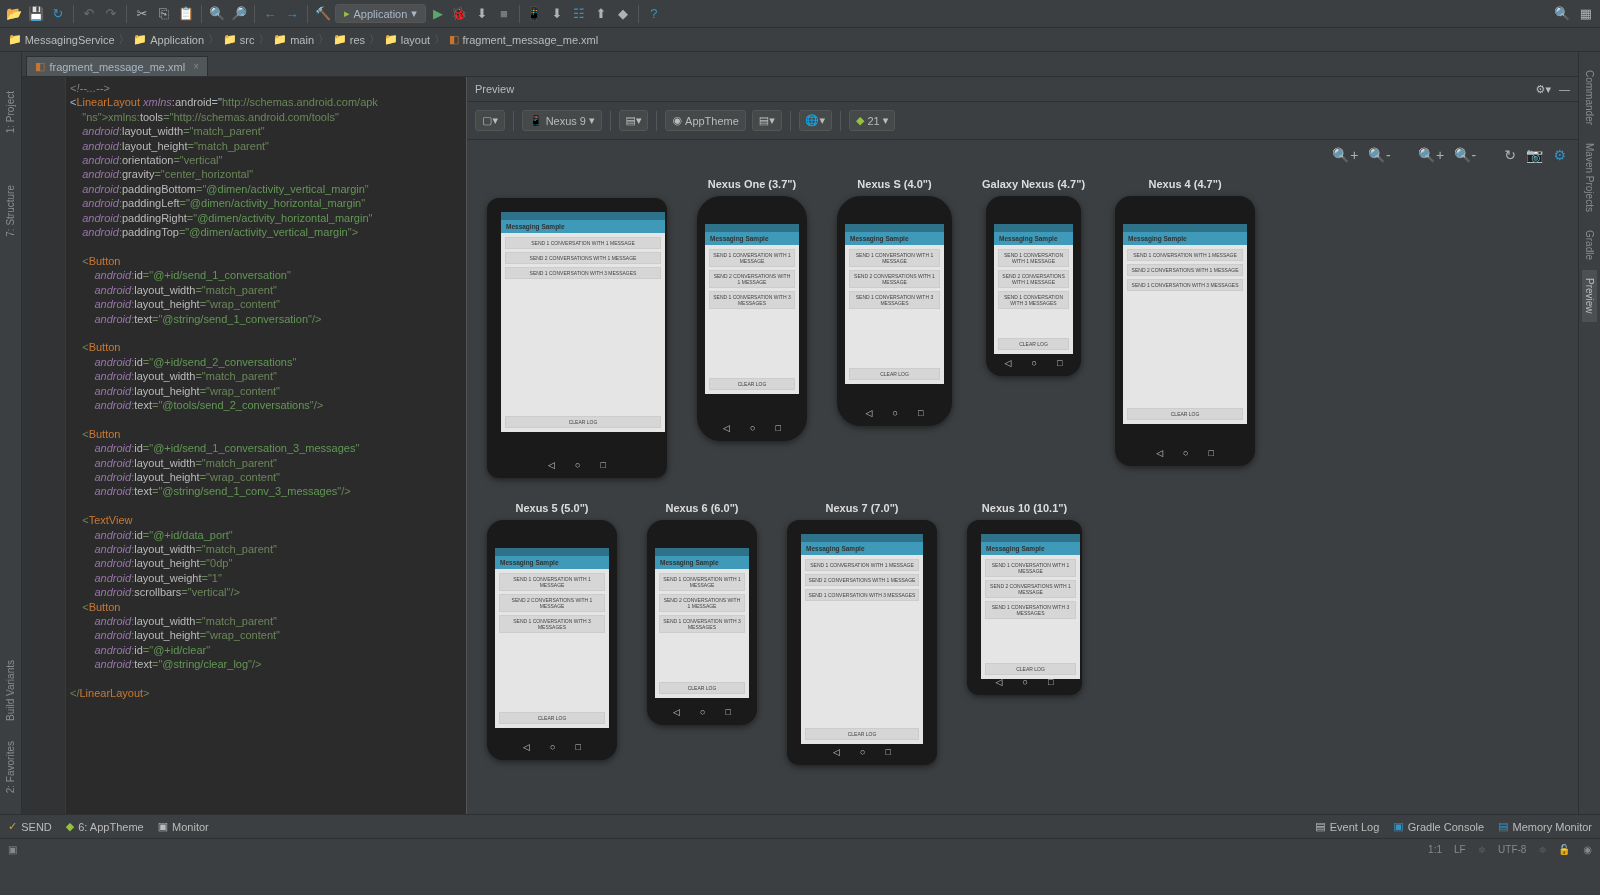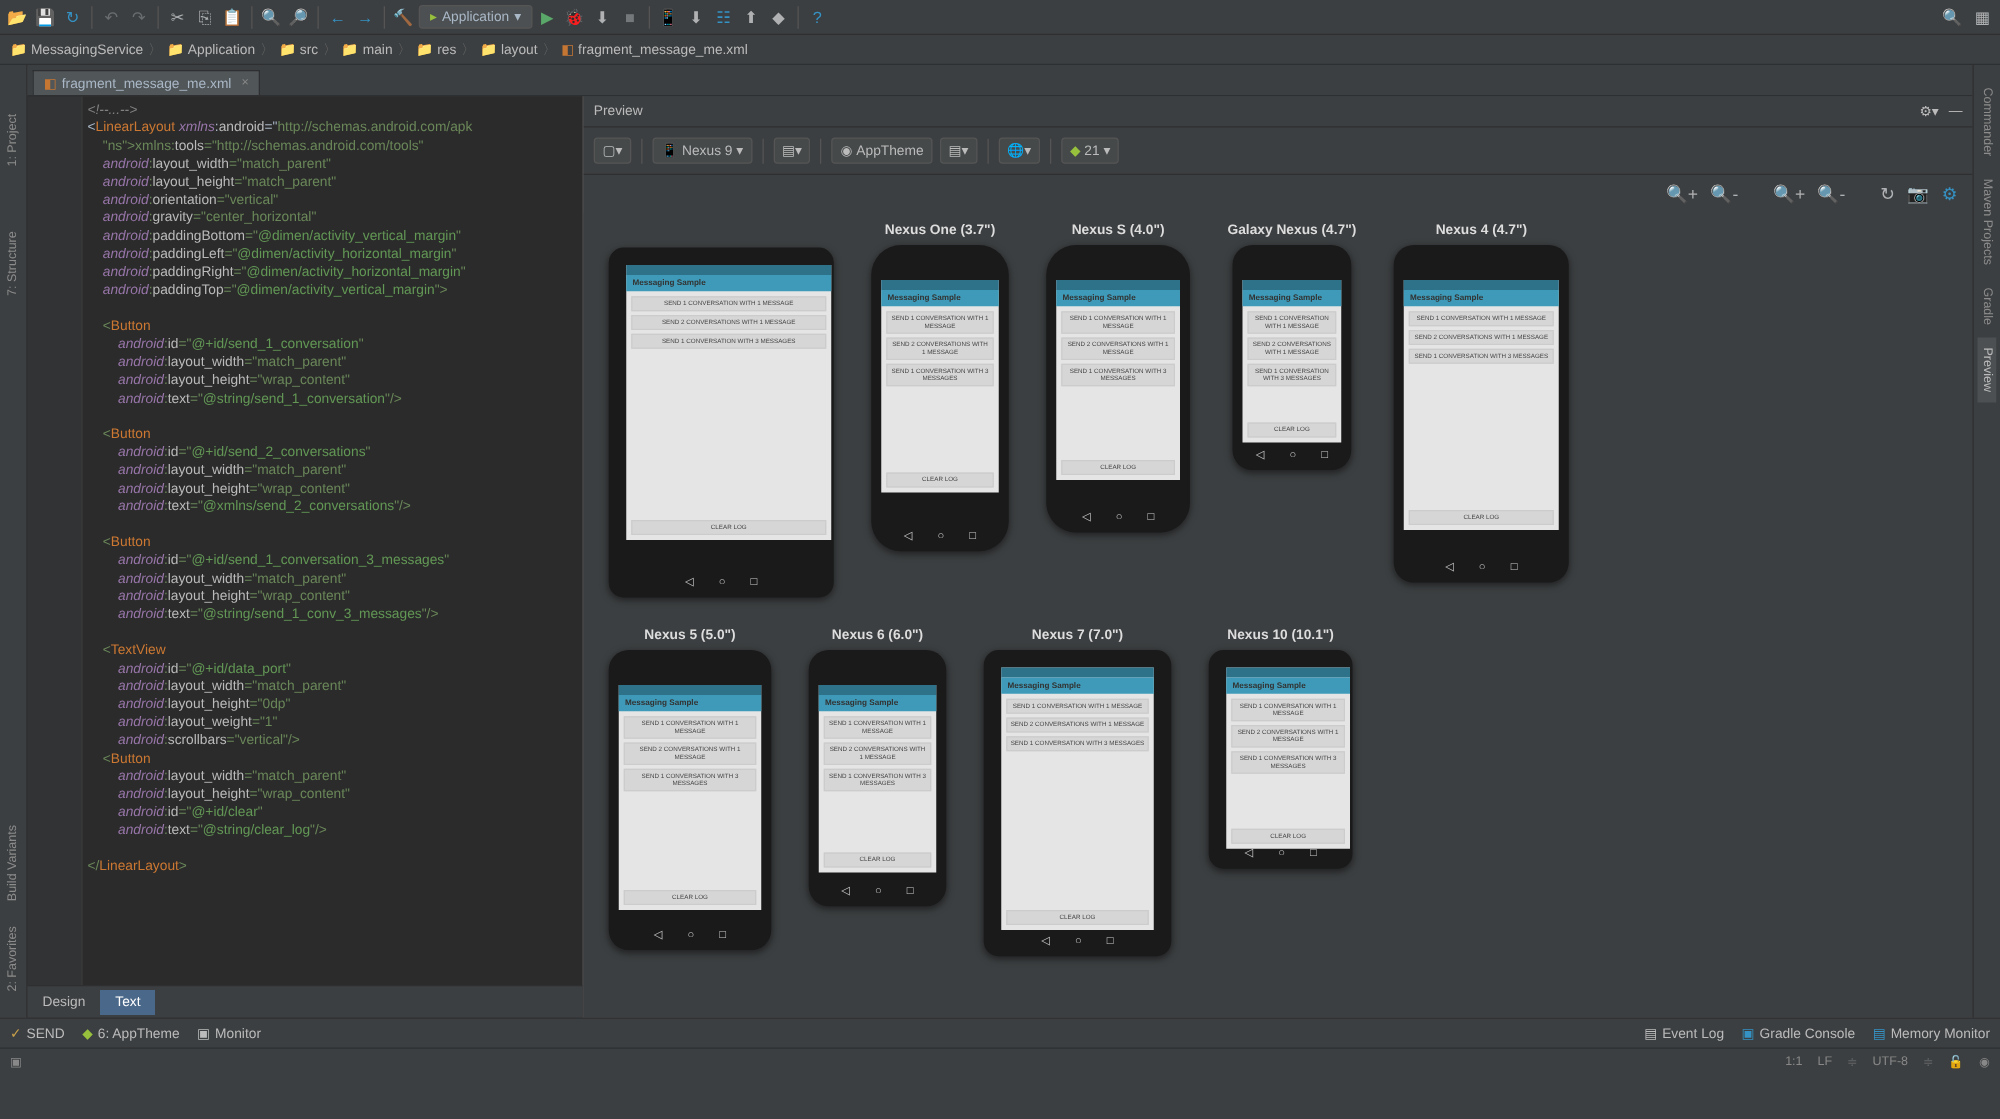--- a/index.html
+++ b/index.html
@@ -211,45 +211,41 @@
     &lt;<span class="kw">Button</span>
         <span class="ns">android</span>:<span class="attr">id</span>="<span class="dim">@+id/send_1_conversation</span>"
         <span class="ns">android</span>:<span class="attr">layout_width</span>="<span class="str">match_parent</span>"
         <span class="ns">android</span>:<span class="attr">layout_height</span>="<span class="str">wrap_content</span>"
         <span class="ns">android</span>:<span class="attr">text</span>="<span class="dim">@string/send_1_conversation</span>"/&gt;
 
     &lt;<span class="kw">Button</span>
         <span class="ns">android</span>:<span class="attr">id</span>="<span class="dim">@+id/send_2_conversations</span>"
         <span class="ns">android</span>:<span class="attr">layout_width</span>="<span class="str">match_parent</span>"
         <span class="ns">android</span>:<span class="attr">layout_height</span>="<span class="str">wrap_content</span>"
-        <span class="ns">android</span>:<span class="attr">text</span>="<span class="dim">@xmlns/send_2_conversations</span>"/&gt;
+        <span class="ns">android</span>:<span class="attr">text</span>="<span class="dim">@tools/send_2_conversations</span>"/&gt;
 
     &lt;<span class="kw">Button</span>
         <span class="ns">android</span>:<span class="attr">id</span>="<span class="dim">@+id/send_1_conversation_3_messages</span>"
         <span class="ns">android</span>:<span class="attr">layout_width</span>="<span class="str">match_parent</span>"
         <span class="ns">android</span>:<span class="attr">layout_height</span>="<span class="str">wrap_content</span>"
         <span class="ns">android</span>:<span class="attr">text</span>="<span class="dim">@string/send_1_conv_3_messages</span>"/&gt;
 
     &lt;<span class="kw">TextView</span>
         <span class="ns">android</span>:<span class="attr">id</span>="<span class="dim">@+id/data_port</span>"
         <span class="ns">android</span>:<span class="attr">layout_width</span>="<span class="str">match_parent</span>"
         <span class="ns">android</span>:<span class="attr">layout_height</span>="<span class="str">0dp</span>"
         <span class="ns">android</span>:<span class="attr">layout_weight</span>="<span class="str">1</span>"
         <span class="ns">android</span>:<span class="attr">scrollbars</span>="<span class="str">vertical</span>"/&gt;
     &lt;<span class="kw">Button</span>
         <span class="ns">android</span>:<span class="attr">layout_width</span>="<span class="str">match_parent</span>"
         <span class="ns">android</span>:<span class="attr">layout_height</span>="<span class="str">wrap_content</span>"
         <span class="ns">android</span>:<span class="attr">id</span>="<span class="dim">@+id/clear</span>"
         <span class="ns">android</span>:<span class="attr">text</span>="<span class="dim">@string/clear_log</span>"/&gt;
 
 &lt;/<span class="kw">LinearLayout</span>&gt;</span></pre>
-        </div>
-        <div class="design-tabs">
-          <div class="dtab">Design</div>
-          <div class="dtab active">Text</div>
         </div>
       </div>
 
       <div class="preview-panel">
         <div class="preview-header">
           <span>Preview</span>
           <span class="spacer"></span>
           <span style="cursor:pointer">⚙▾</span>
           <span style="margin-left:8px;cursor:pointer">—</span>
         </div>

